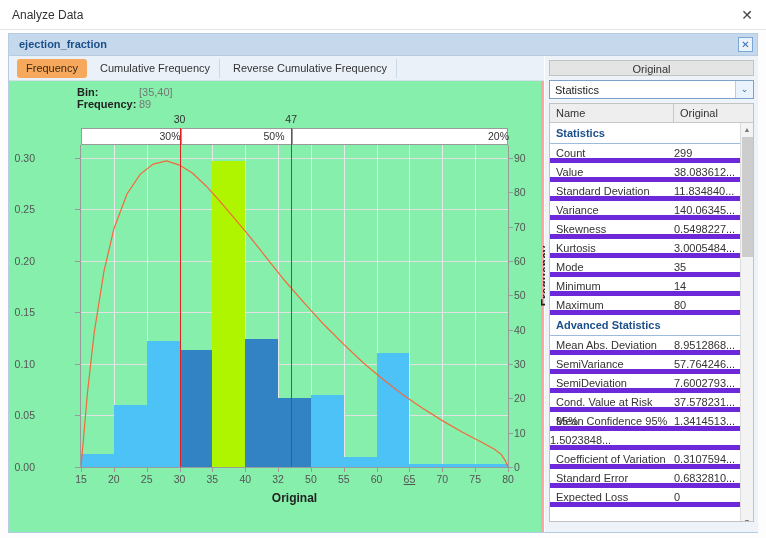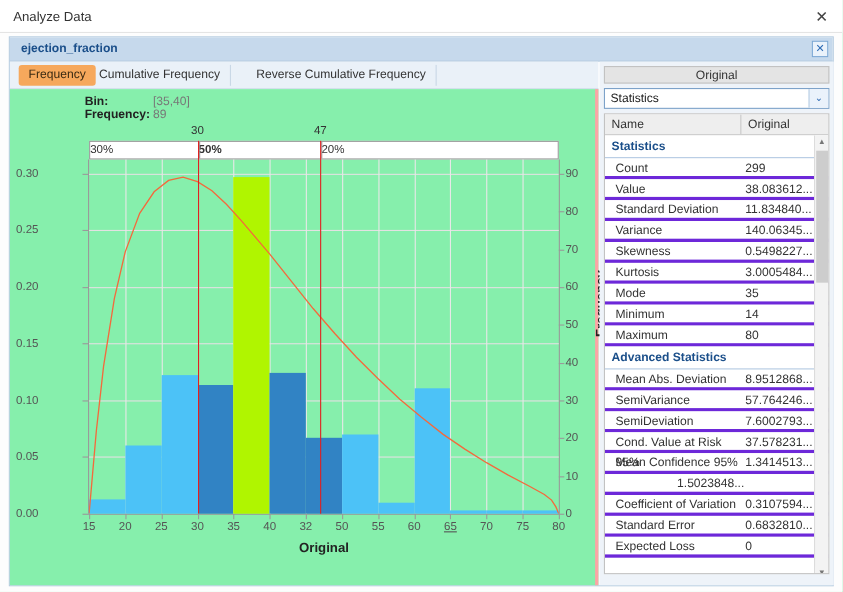--- a/index.html
+++ b/index.html
@@ -65,21 +65,21 @@
   #row-bin .lbl { width:62px; }
   #row-freq .lbl { width:62px; }
 
   
   #band {
     position:absolute; left:72px; top:47px; width:427px; height:17px;
     border:1px solid #9a9a9a; background:#ffffff;
   }
   .band-seg {
     position:absolute; top:0; height:15px; line-height:15px;
-    text-align:left; font-size:10.5px; color:#333;
+    text-align:right; font-size:10.5px; color:#333;
   }
   .band-div { position:absolute; top:0; width:1px; height:15px; background:#9a9a9a; }
   .band-tick-label {
     position:absolute; top:32px; font-size:10.5px; color:#333; transform:translateX(-50%);
   }
 
   
   #plot {
     position:absolute; left:72px; top:64px; width:427px; height:322px;
   }
@@ -146,21 +146,21 @@
     font-size:11px; color:#333; line-height:19px; padding-left:6px;
   }
   .gh-name { width:124px; border-right:1px solid #c8c8c8; }
   .gh-orig { width:72px; }
   #grid-body { position:relative; height:405px; overflow:hidden; }
   .section-row {
     height:21px; line-height:21px; padding-left:6px;
     font-size:11px; font-weight:bold; color:#1b4f8a;
     border-bottom:1px solid #9dbada; background:#ffffff;
   }
-  .data-row { display:flex; height:19px; border-bottom:3px solid #6d28d9; background:#ffffff;justify-content:center; }
+  .data-row { display:flex; height:19px; border-bottom:5px solid #6d28d9; background:#ffffff; }
   .data-row .n { width:124px; padding-left:6px; line-height:19px; font-size:11px; color:#333; }
   .data-row .v { width:72px; line-height:19px; font-size:11px; color:#333; }
   #scrollbar {
     position:absolute; right:0; top:0; width:13px; height:405px;
     background:#f3f3f3; border-left:1px solid #dcdcdc;
   }
   .sb-btn {
     position:absolute; left:0; width:12px; height:13px; background:#f3f3f3;
     text-align:center; font-size:7px; line-height:13px; color:#777; cursor:pointer;
   }
@@ -183,38 +183,38 @@
 
   <div id="panel">
 
     <div id="panel-head">
       <div id="panel-title">ejection_fraction</div>
       <div id="panel-close">✕</div>
     </div>
 
     <div id="tabstrip">
         <div class="tab active" style="left: 8px;">Frequency</div>
-        <div class="tab" style="left: 72px;">Cumulative Frequency</div>
+        <div class="tab" style="left: 82px;">Cumulative Frequency</div>
         <div class="tab" style="left: 215px;">Reverse Cumulative Frequency</div>
       </div>
 
     <div id="chartcard">
 
       <div id="bininfo">
         <div id="row-bin">
           <span class="lbl">Bin:</span><span class="val">[35,40]</span>
         </div>
         <div id="row-freq">
           <span class="lbl">Frequency:</span><span class="val">89</span>
         </div>
       </div>
 
       <div id="band">
           <div class="band-seg" style="left: 0px; width: 98.5385px;">30%</div>
-          <div class="band-seg" style="left: 98.5385px; width: 104px; font-weight: bold;">50%</div>
+          <div class="band-seg" style="left: 98.5385px; width: 104px;">50%</div>
           <div class="band-div" style="left: 98.5385px;"></div>
           <div class="band-seg" style="left: 210.215px; width: 216.785px;">20%</div>
           <div class="band-div" style="left: 210.215px;"></div>
         </div>
 
       <div id="axis-left"></div>
       <div id="axis-right"></div>
       <div id="axis-bottom"></div>
 
       <div id="plot">

